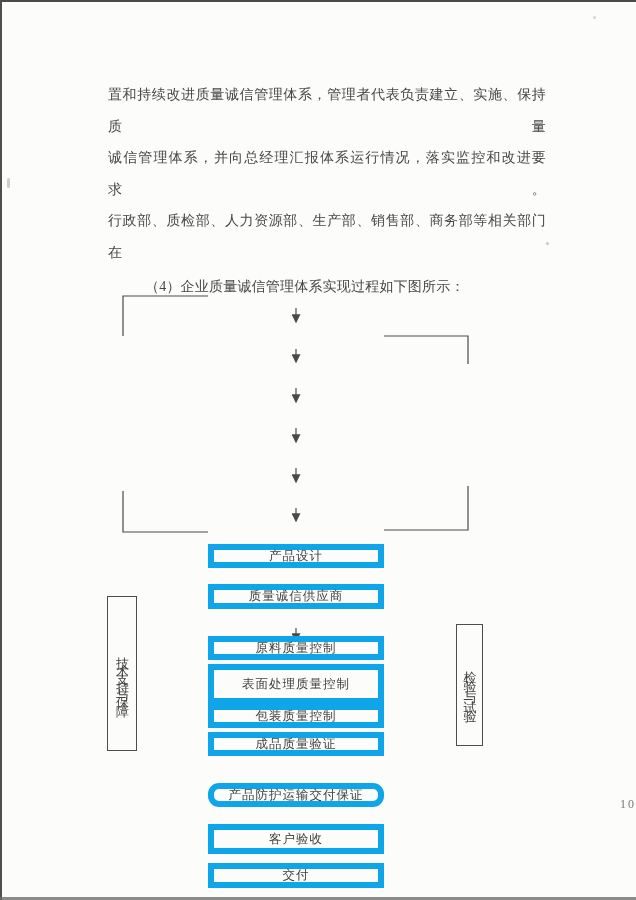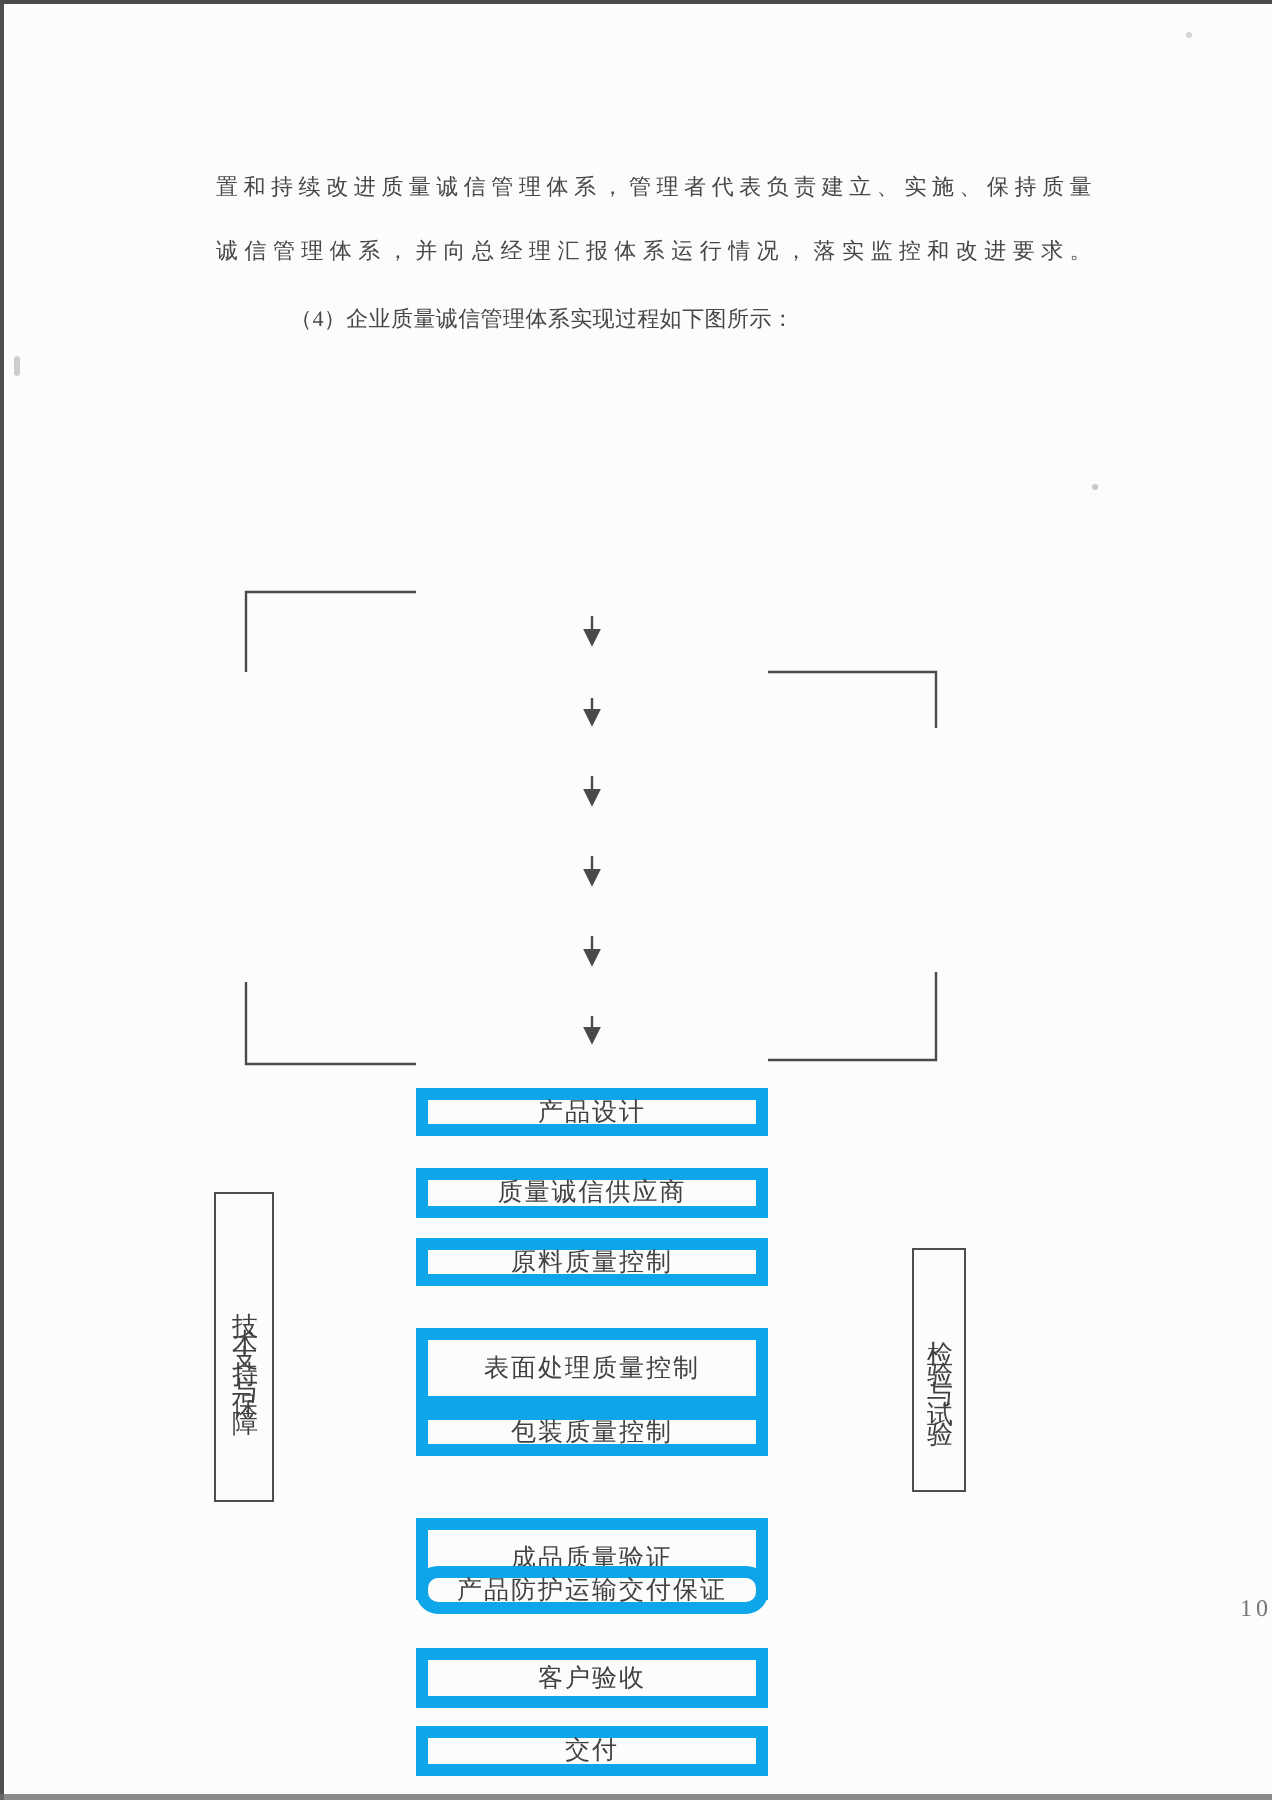--- a/index.html
+++ b/index.html
@@ -18,21 +18,21 @@
   .edge-left   { position:absolute; left:0; top:0; width:2px; height:900px; background:#4f4f4f; }
   .edge-bottom { position:absolute; left:0; top:897px; width:636px; height:3px; background:#6d6d6d; opacity:.8; }
   .speck { position:absolute; background:#8a8a8a; border-radius:50%; }
   .speck.s1 { left:546px; top:242px; width:3px; height:3px; opacity:.45; }
   .speck.s2 { left:7px;  top:178px; width:3px; height:10px; border-radius:2px; opacity:.4; }
   .speck.s3 { left:593px; top:16px; width:3px; height:3px; opacity:.35; }
 
   
   .bodytext {
     position:absolute; left:108px; top:79px; width:438px;
-    font-size:11px; line-height:31.5px; color:#474747;
+    font-size:14px; line-height:31.5px; color:#474747;
     letter-spacing:0.2px;
   }
   .tline { white-space:nowrap; }
   .tline.just { text-align:justify; text-align-last:justify; white-space:normal; }
   .tline.indent { padding-left:37px; margin-top:3px; }
 
   
   .flowchart { position:absolute; left:0; top:260px; width:636px; height:470px; }
   .flowchart svg { position:absolute; left:0; top:0; pointer-events:none; }
   .fbox {
@@ -64,20 +64,21 @@
   <div class="edge-top"></div>
   <div class="edge-left"></div>
   <div class="edge-bottom"></div>
   <div class="speck s1"></div>
   <div class="speck s2"></div>
   <div class="speck s3"></div>
 
   <div class="bodytext">
     <div class="tline just">置和持续改进质量诚信管理体系，管理者代表负责建立、实施、保持质量</div>
     <div class="tline just">诚信管理体系，并向总经理汇报体系运行情况，落实监控和改进要求。</div>
+    <div class="tline just">行政部、质检部、人力资源部、生产部、销售部、商务部等相关部门在</div>
     <div class="tline indent">（4）企业质量诚信管理体系实现过程如下图所示：</div>
   </div>
 
   <div class="flowchart">
 
     <svg width="636" height="470" viewBox="0 260 636 470">
       <defs>
         <marker id="ah" viewBox="0 0 10 10" refX="8.5" refY="5" markerWidth="7.5" markerHeight="7.5" orient="auto">
           <path d="M0,0 L10,5 L0,10 z" fill="#4a4a4a"></path>
         </marker>
@@ -95,24 +96,24 @@
         <line x1="296" y1="668" x2="296" y2="683" marker-end="url(#ah)"></line>
         <polyline points="208,296 123,296 123,336"></polyline>
         <polyline points="123,491 123,532 208,532"></polyline>
         <polyline points="384,336 468,336 468,364"></polyline>
         <polyline points="468,486 468,530 384,530"></polyline>
       </g>
     </svg>
 
     <div class="fbox" style="top:284px; height:24px;">产品设计</div>
     <div class="fbox" style="top:324px; height:25px;">质量诚信供应商</div>
-    <div class="fbox" style="top:359px; height:24px;">原料质量控制</div>
+    <div class="fbox" style="top:376px; height:24px;">原料质量控制</div>
     <div class="fbox" style="top:404px; height:40px;">表面处理质量控制</div>
     <div class="fbox" style="top:444px; height:24px;">包装质量控制</div>
-    <div class="fbox" style="top:472px; height:41px;margin-top:27px;">成品质量验证</div>
+    <div class="fbox" style="top:472px; height:24px;">成品质量验证</div>
     <div class="fbox" style="top:523px; height:24px;border-radius:11px;">产品防护运输交付保证</div>
     <div class="fbox" style="top:564px; height:30px;text-align:center;">客户验收</div>
     <div class="fbox" style="top:603px; height:25px;">交付</div>
 
     <div class="sidebox left">技术支持与保障</div>
     <div class="sidebox right">检验与试验</div>
   </div>
 
   <div class="pagenum">10</div>
 

